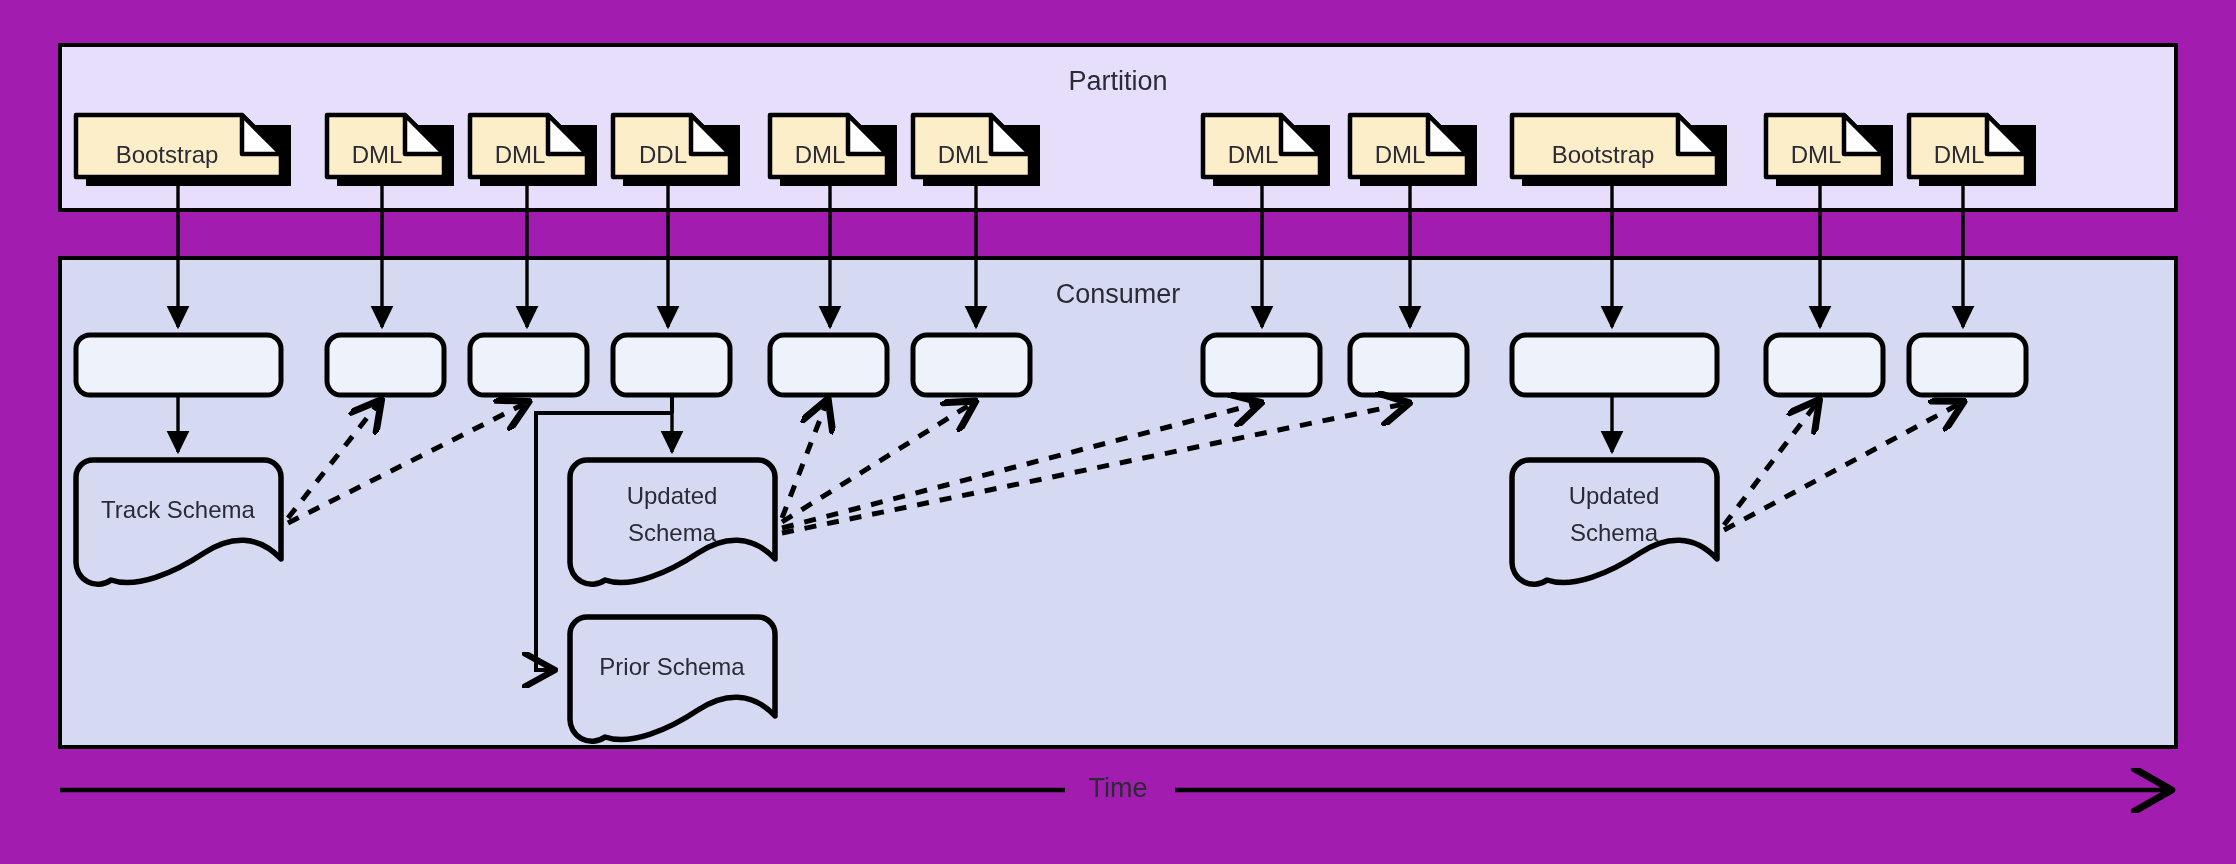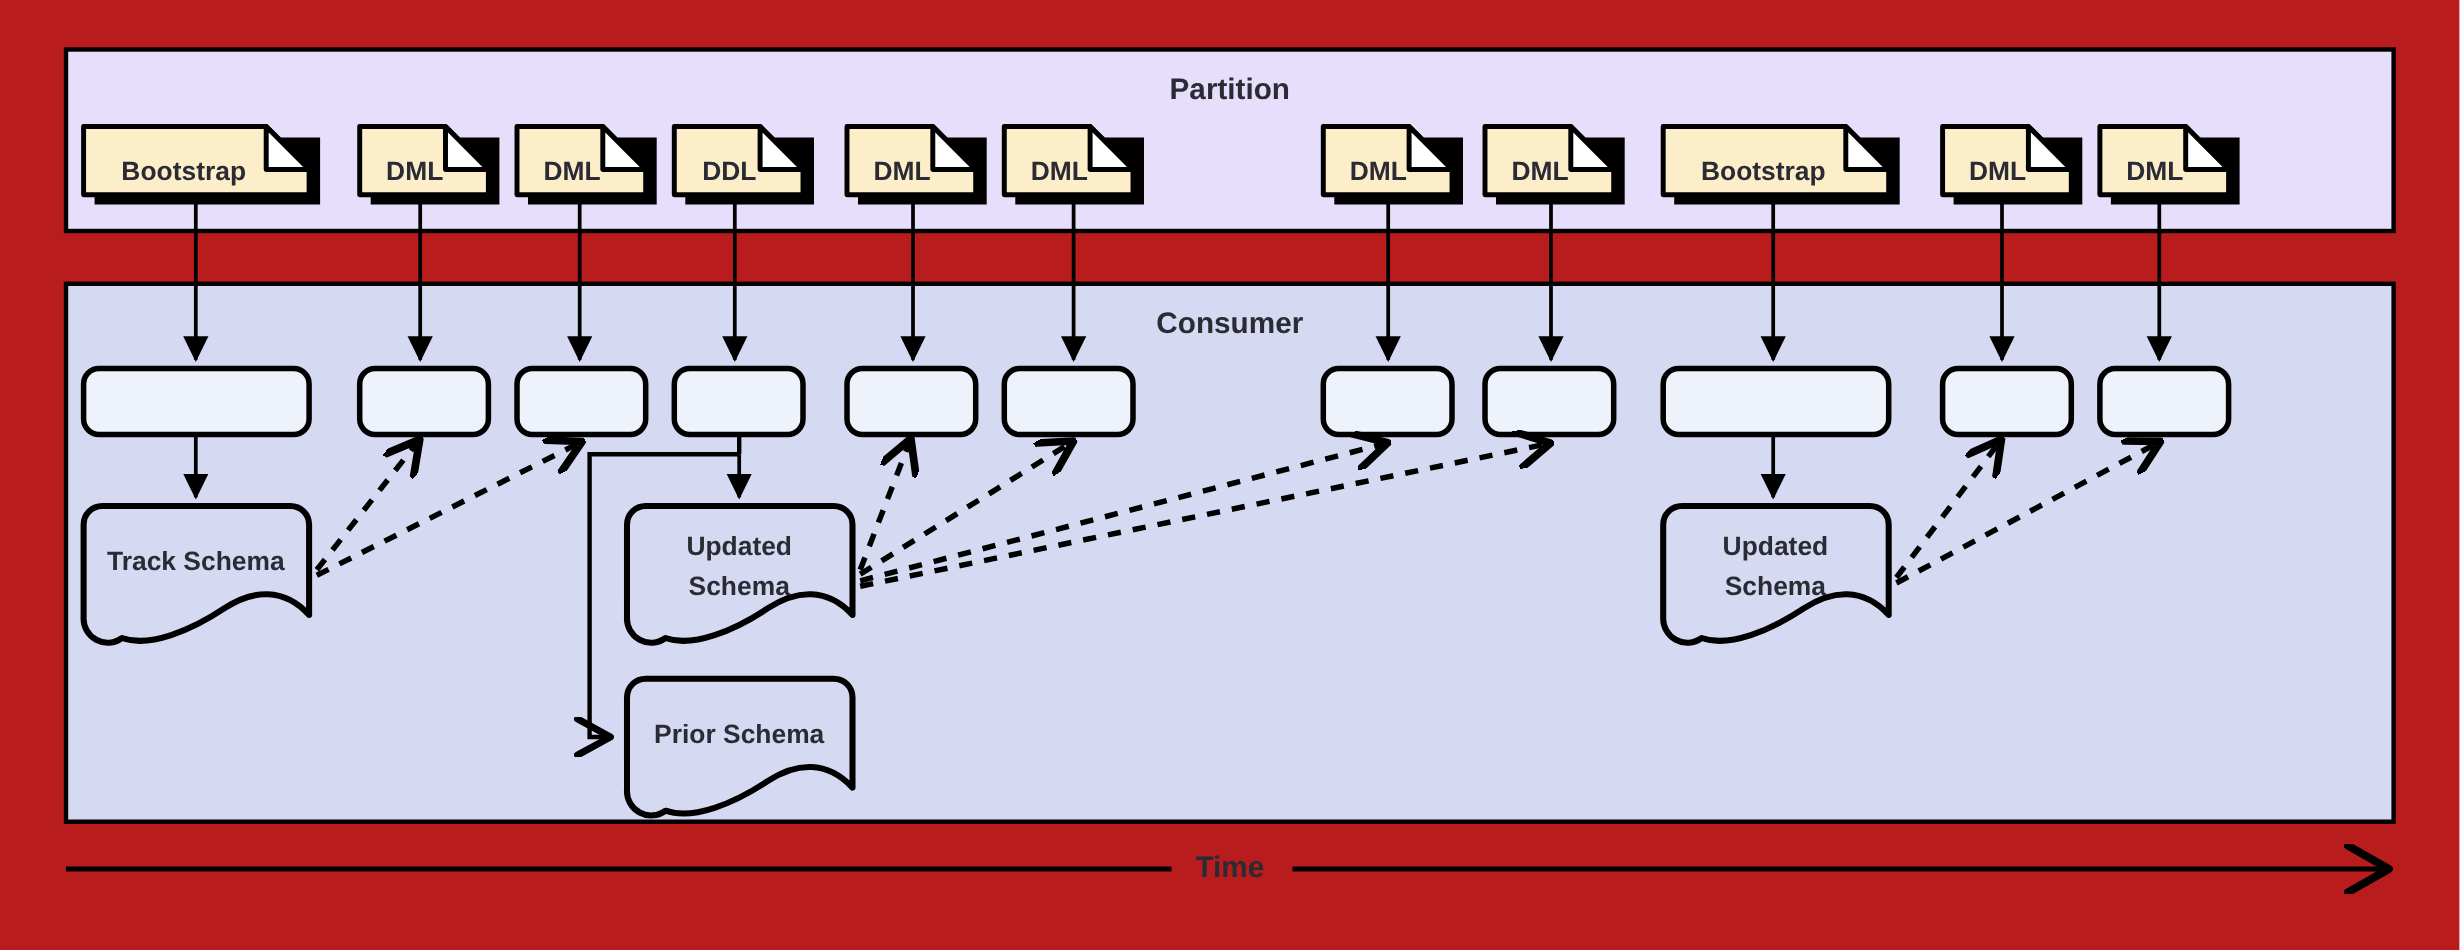--- a/index.html
+++ b/index.html
@@ -10,22 +10,21 @@
   body {
     width: 2236px;
     height: 864px;
     font-family: "Liberation Sans", sans-serif;
     overflow: hidden;
   }
   #stage {
     position: relative;
     width: 2236px;
     height: 864px;
-    background: #b91c1c;
-    font-weight: bold;
+    background: #a21caf;
   }
   svg#diagram {
     position: absolute;
     top: 0;
     left: 0;
     width: 2236px;
     height: 864px;
     display: block;
   }
   .lane-label, .doc-label, .schema-label, .axis-label {

